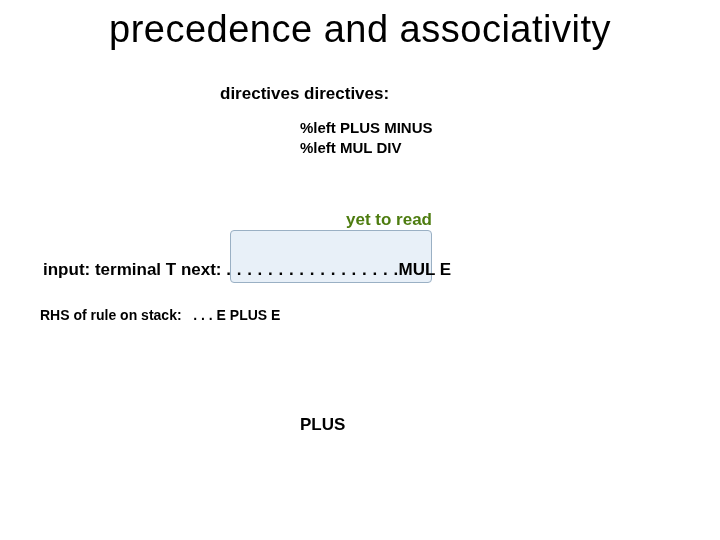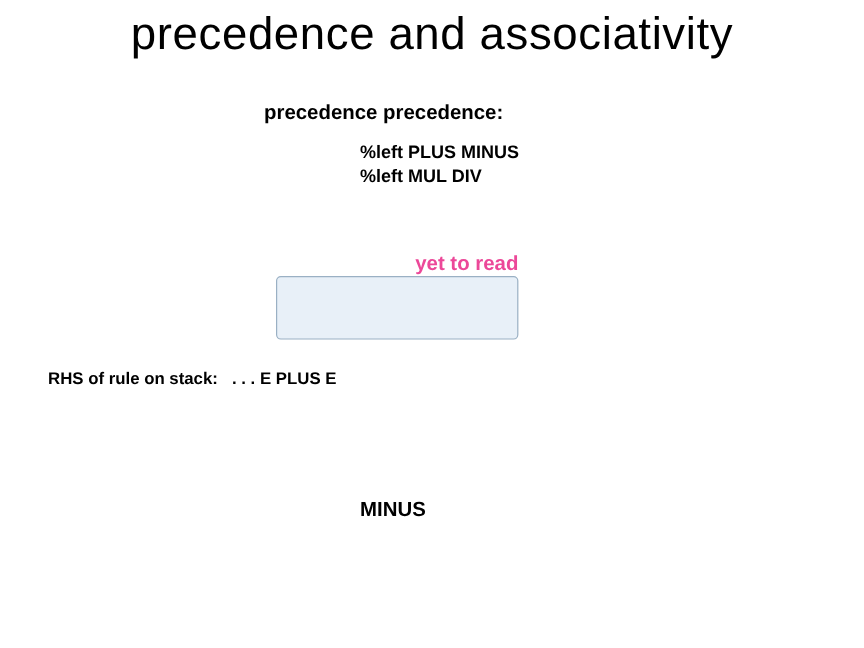--- a/index.html
+++ b/index.html
@@ -53,21 +53,21 @@
     background: #e8f0f8;
     border: 1px solid #9ab0c4;
     border-radius: 4px;
   }
   .yet-label {
     position: absolute;
     top: 210px;
     left: 346px;
     font-size: 17px;
     font-weight: 700;
-    color: #ec4899;
+    color: #4d7c0f;
   }
   .input-line {
     position: absolute;
     top: 260px;
     left: 43px;
     font-size: 17px;
     font-weight: 700;
     white-space: pre;
   }
   .input-dots {
@@ -96,27 +96,28 @@
     font-weight: 700;
   }
 </style>
 </head>
 <body>
 
 <div class="slide">
 
   <div class="title">precedence and associativity</div>
 
-  <div class="subtitle">precedence precedence:</div>
+  <div class="subtitle">directives directives:</div>
 
   <div class="directives"><span>%left PLUS MINUS</span>
 <span>%left MUL DIV</span></div>
 
   <div class="yet-label">yet to read</div>
   <div class="yet-box"></div>
 
+  <div class="input-line"><span>input: terminal T next: </span><span class="input-dots">. . . . . . . . . . . . . . . . .</span><span>MUL E</span></div>
 
 
   <div class="rhs-line">RHS of rule on stack:   . . . E PLUS E</div>
 
-  <div class="shift">MINUS</div>
+  <div class="shift">PLUS</div>
 
 </div>
 
 </body></html>

